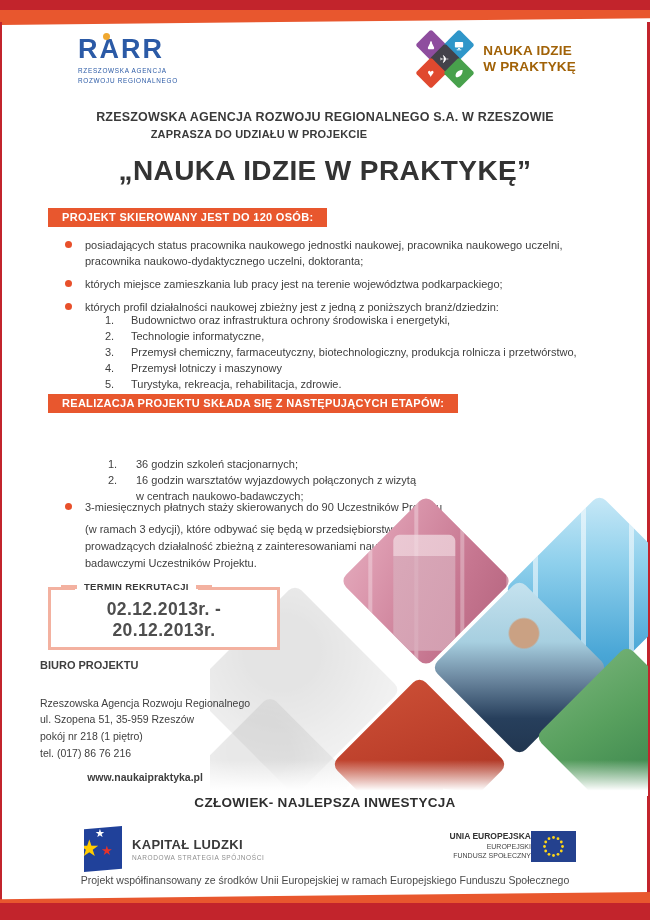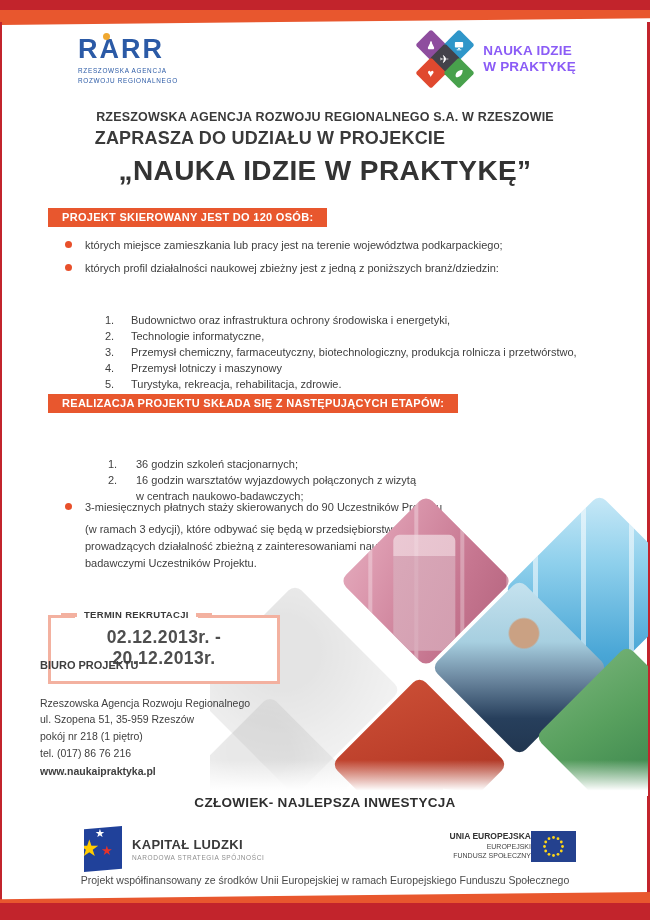--- a/index.html
+++ b/index.html
@@ -27,25 +27,25 @@
   .plogo{right:74px;top:30px;display:flex;align-items:center;gap:9px;}
   .cluster{position:relative;width:58px;height:58px;flex:none;}
   .dia{position:absolute;width:22px;height:22px;border-radius:2px;transform:rotate(45deg);
        display:flex;align-items:center;justify-content:center;}
   .dia-in{transform:rotate(-45deg);color:#fff;font-size:11px;line-height:1;display:flex;align-items:center;justify-content:center;}
   .dia-purple{left:4px;top:4px;background:#8e4d9e;}
   .dia-blue{left:32px;top:4px;background:#2f96c9;}
   .dia-dark{left:18px;top:18px;background:#43424a;}
   .dia-red{left:4px;top:32px;background:#e0492f;}
   .dia-green{left:32px;top:32px;background:#48a14c;}
-  .plogo-text{font-size:13.5px;font-weight:bold;color:#8b5cf6;line-height:1.15;letter-spacing:.2px;}
+  .plogo-text{font-size:13.5px;font-weight:bold;color:#a16207;line-height:1.15;letter-spacing:.2px;}
 
   
   .intro1{left:0;top:110px;width:650px;text-align:center;font-size:12.5px;font-weight:bold;color:#3a3a3a;letter-spacing:.2px;}
-  .intro2{left:0;top:128px;width:518px;text-align:center;font-size:18px;font-weight:bold;color:#3a3a3a;letter-spacing:.2px;padding-left:11px;}
+  .intro2{left:0;top:128px;width:518px;text-align:center;font-size:11px;font-weight:bold;color:#3a3a3a;letter-spacing:.2px;}
   .title{left:0;top:155px;width:650px;text-align:center;font-size:28px;font-weight:800;color:#333;letter-spacing:.4px;}
 
   
   .banner{display:inline-block;background:#e8572e;color:#fff;font-size:11px;font-weight:bold;
           letter-spacing:.3px;padding:3px 14px 4px;}
   .banner1{left:48px;top:208px;}
   .banner2{left:48px;top:394px;}
 
   
   .blts{left:65px;top:237px;width:548px;}
@@ -56,33 +56,33 @@
   .nrow .num{width:26px;flex:none;}
   .nlist2{left:108px;top:456px;width:330px;font-size:11px;color:#3e3e3e;}
   .nlist2 .num{width:28px;}
   .nlist2 .ntext{width:290px;line-height:16px;}
   .blt-single{position:relative;padding-left:20px;font-size:11px;line-height:1.47;color:#3e3e3e;}
   .blt-trainings{left:65px;top:433px;width:300px;}
   .blt-internships{left:65px;top:499px;width:480px;}
   .para{left:85px;top:521px;width:335px;font-size:11px;line-height:1.55;color:#3e3e3e;}
 
   
-  .termin{left:48px;top:615px;width:214px;background:#fff;border:3px solid #f3b1a0;
-          padding:9px 6px 12px;z-index:5;}
+  .termin{left:48px;top:587px;width:214px;background:#fff;border:3px solid #f3b1a0;
+          padding:9px 6px 6px;z-index:5;}
   .termin-label{position:absolute;top:-9px;left:24px;background:#fff;padding:0 9px;
                 font-size:9.5px;font-weight:bold;color:#3a3a3a;letter-spacing:.3px;}
   .termin-label::before,.termin-label::after{content:"";position:absolute;top:4px;width:16px;height:4px;background:#f3b1a0;}
   .termin-label::before{left:-14px;}
   .termin-label::after{right:-14px;}
   .termin-dates{text-align:center;font-size:17.5px;font-weight:bold;color:#4e4e4e;letter-spacing:.4px;}
 
   
   .office{left:40px;top:657px;font-size:10.5px;line-height:1.6;color:#3e3e3e;z-index:5;}
   .office-title{font-size:11px;font-weight:bold;margin-bottom:20px;}
-  .office-web{font-weight:bold;margin-top:1px;cursor:pointer;}
+  .office-web{font-weight:bold;margin-top:7px;cursor:pointer;text-align:center;}
 
   
   .collage{left:210px;top:480px;width:438px;height:316px;overflow:hidden;z-index:1;}
   .tile{position:absolute;transform:rotate(45deg);overflow:hidden;border-radius:9px;}
   .ph{position:absolute;left:-35%;top:-35%;width:170%;height:170%;transform:rotate(-45deg);}
   .t-pink{left:155px;top:40px;width:122px;height:122px;}
   .ph-pink{background:
       repeating-linear-gradient(90deg,rgba(255,255,255,.30) 0 4px,rgba(255,255,255,0) 4px 46px),
       linear-gradient(115deg,#ecc0cd 0%,#dd9bb0 30%,#c67690 62%,#ab5a74 100%);}
   .ph-pink::after{content:"";position:absolute;left:34%;top:28%;width:30%;height:56%;
@@ -216,20 +216,24 @@
 
   <div class="abs intro1">RZESZOWSKA AGENCJA ROZWOJU REGIONALNEGO S.A. W RZESZOWIE</div>
   <div class="abs intro2">ZAPRASZA DO UDZIAŁU W PROJEKCIE</div>
   <div class="abs title">„NAUKA IDZIE W PRAKTYKĘ”</div>
 
   <div class="abs banner banner1">PROJEKT SKIEROWANY JEST DO 120 OSÓB:</div>
 
   <div class="abs blts">
     <div class="blt">
       <span class="dot"></span>
+      <span>posiadających status pracownika naukowego jednostki naukowej, pracownika naukowego uczelni, pracownika naukowo-dydaktycznego uczelni, doktoranta;</span>
+    </div>
+    <div class="blt">
+      <span class="dot"></span>
       <span>których miejsce zamieszkania lub pracy jest na terenie województwa podkarpackiego;</span>
     </div>
     <div class="blt">
       <span class="dot"></span>
       <span>których profil działalności naukowej zbieżny jest z jedną z poniższych branż/dziedzin:</span>
     </div>
   </div>
 
   <div class="abs nlist1">
     <div class="nrow">

